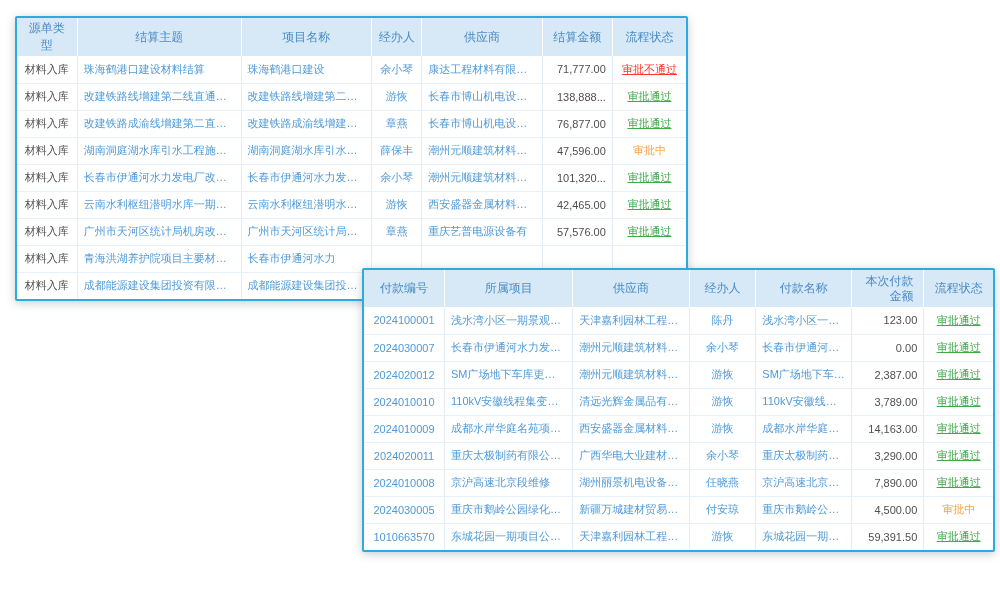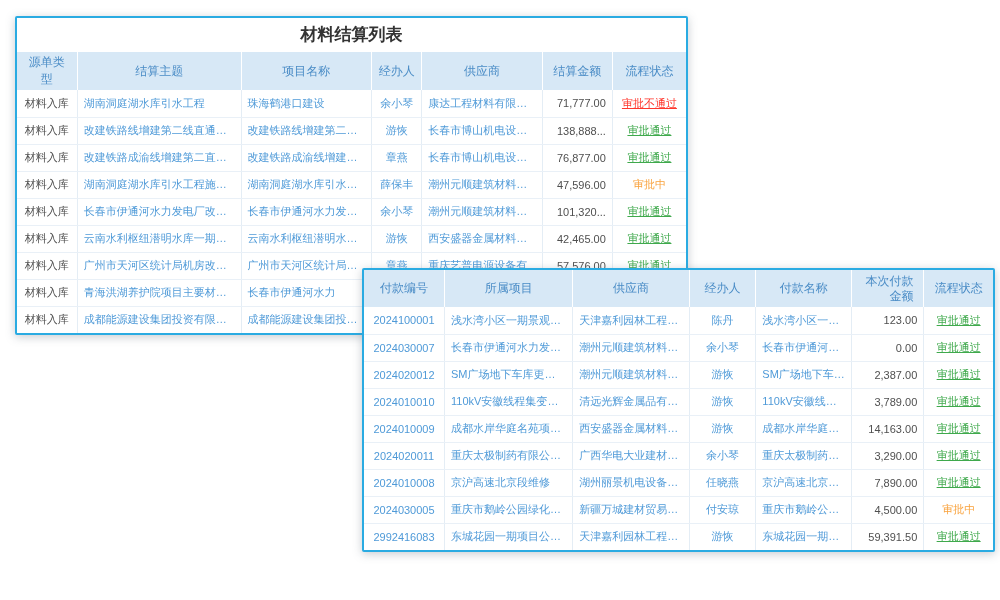--- a/index.html
+++ b/index.html
@@ -55,21 +55,20 @@
   .st-approved { color: #3fa94c; text-decoration: underline; }
   .st-rejected { color: #ff362c; text-decoration: underline; }
   .st-pending  { color: #f9a23c; }
 </style>
 </head>
 <body>
 
 <div class="canvas">
 
   <div class="panel panel-settlement">
-    <div class="tbl-title">材料结算列表</div>
     <table>
       <colgroup>
         <col style="width:9%">
           <col style="width:24.5%">
           <col style="width:19.5%">
         <col style="width:7.5%">
           <col style="width:18%">
           <col style="width:10.5%">
           <col style="width:11%">
       </colgroup>
@@ -80,21 +79,21 @@
           <th>项目名称</th>
           <th>经办人</th>
           <th>供应商</th>
           <th>结算金额</th>
           <th>流程状态</th>
         </tr>
       </thead>
       <tbody>
           <tr>
             <td class="c">材料入库</td>
-            <td class="l link">湖南洞庭湖水库引水工程</td>
+            <td class="l link">珠海鹤港口建设材料结算</td>
             <td class="l link">珠海鹤港口建设</td>
             <td class="c link">余小琴</td>
             <td class="l link">康达工程材料有限公司</td>
             <td class="r">71,777.00</td>
             <td class="c status st-rejected">审批不通过</td>
           </tr>
           <tr>
             <td class="c">材料入库</td>
             <td class="l link">改建铁路线增建第二线直通线（成...</td>
             <td class="l link">改建铁路线增建第二线直...</td>
@@ -259,21 +258,21 @@
           <tr>
             <td class="c link">2024030005</td>
             <td class="l link">重庆市鹅岭公园绿化景...</td>
             <td class="l link">新疆万城建材贸易有限...</td>
             <td class="c link">付安琼</td>
             <td class="l link">重庆市鹅岭公园绿...</td>
             <td class="r">4,500.00</td>
             <td class="c status st-pending">审批中</td>
           </tr>
           <tr>
-            <td class="c link">2992416083</td>
+            <td class="c link">1010663570</td>
             <td class="l link">东城花园一期项目公寓...</td>
             <td class="l link">天津嘉利园林工程有限...</td>
             <td class="c link">游恢</td>
             <td class="l link">东城花园一期项目...</td>
             <td class="r">59,391.50</td>
             <td class="c status st-approved">审批通过</td>
           </tr>
         </tbody>
     </table>
   </div>

